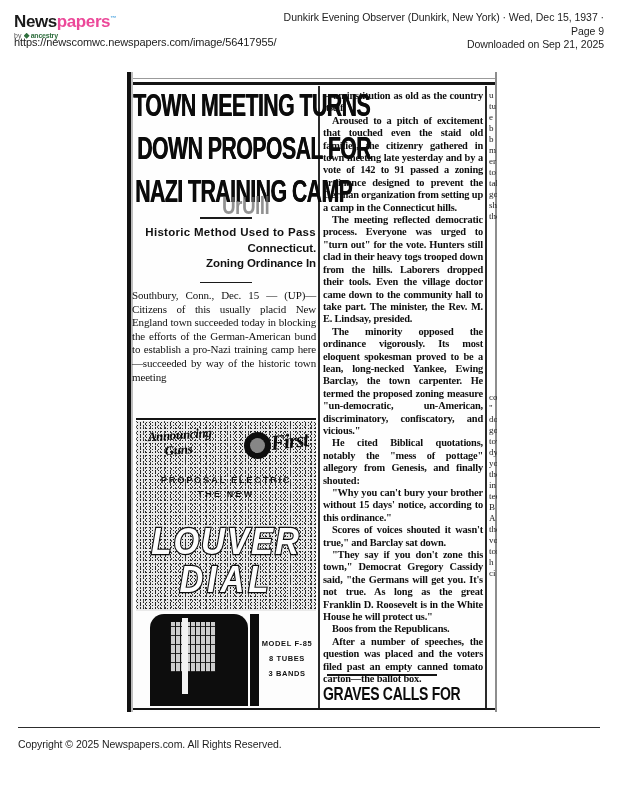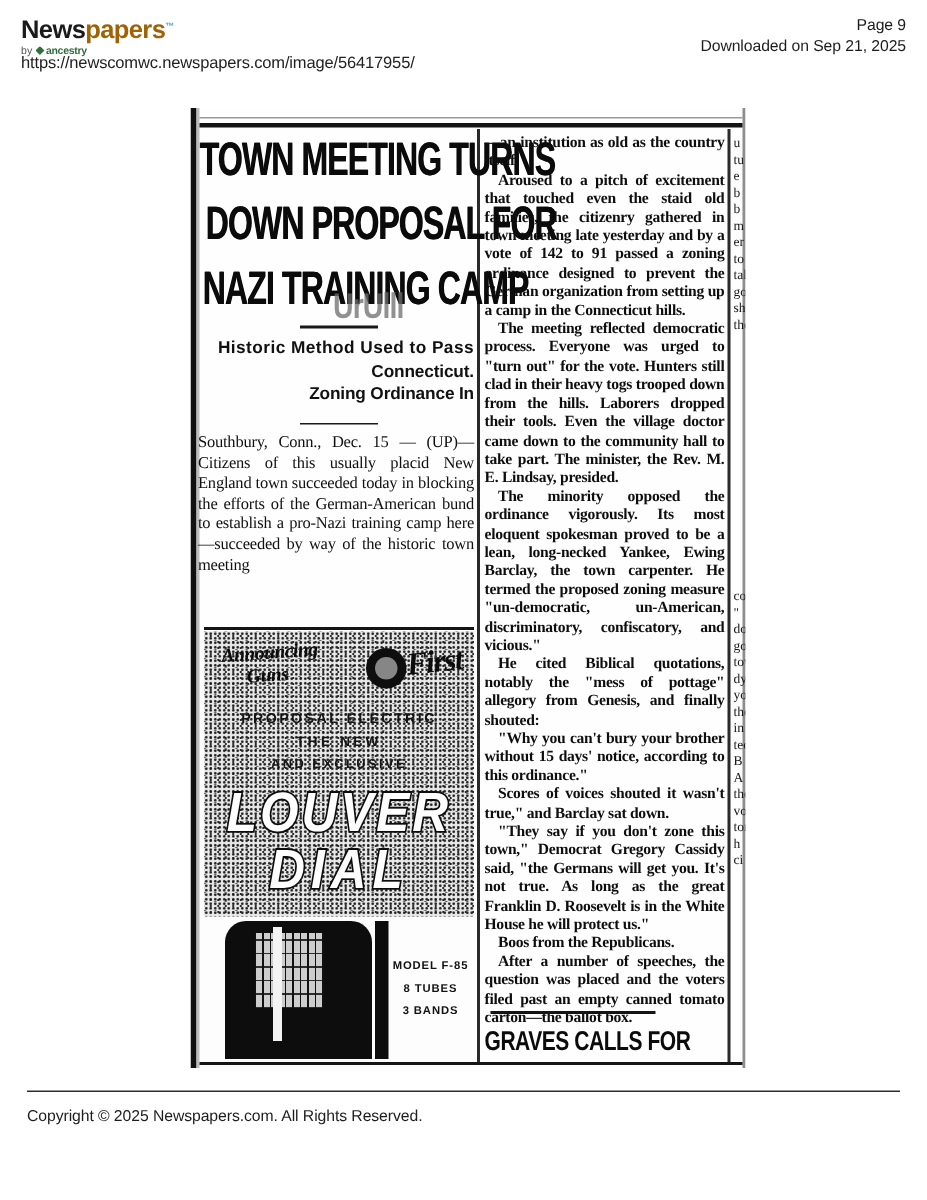--- a/index.html
+++ b/index.html
@@ -13,21 +13,21 @@
 
   
   .page { position: relative; width: 618px; height: 800px; background:#fff; }
 
   
   .header { position:absolute; left:0; top:0; width:618px; height:62px; }
 
   .brand { position:absolute; left:14px; top:9px; }
   .brand-word { font-size:17px; font-weight:700; letter-spacing:-0.4px; line-height:18px; }
   .brand-news { color:#1b1b1b; }
-  .brand-papers { color:#a16207; }
+  .brand-papers { color:#ec4899; }
   .brand-tm { font-size:6px; vertical-align:super; color:#4aa3df; }
   .brand-sub { margin-top:1px; font-size:7px; color:#555; letter-spacing:0.1px; }
   .brand-sub .anc { font-weight:700; color:#2f6f3e; letter-spacing:-0.2px; }
   .brand-sub .leaf { display:inline-block; width:6px; height:6px; background:#2f6f3e;
                      clip-path: polygon(50% 0, 100% 50%, 50% 100%, 0 50%); vertical-align:-1px; margin-right:1px;}
 
   .source-url { position:absolute; left:14px; top:36px; font-size:11px; color:#222; letter-spacing:-0.1px; }
 
   .meta { position:absolute; right:14px; top:11px; text-align:right; width:430px; }
   .meta-line { font-size:10.5px; color:#1d1d1d; line-height:13.5px; letter-spacing:-0.05px; }
@@ -185,20 +185,21 @@
 
     <div class="brand">
       <div class="brand-word"><span class="brand-news">News</span><span class="brand-papers">papers</span><span class="brand-tm">™</span></div>
       <div class="brand-sub"><span>by</span>
         <span class="leaf"></span><span class="anc">ancestry</span></div>
     </div>
 
     <div class="source-url">https://newscomwc.newspapers.com/image/56417955/</div>
 
     <div class="meta">
+      <div class="meta-line">Dunkirk Evening Observer (Dunkirk, New York) · Wed, Dec 15, 1937 ·</div>
       <div class="meta-line">Page 9</div>
       <div class="meta-line">Downloaded on Sep 21, 2025</div>
     </div>
   </div>
 
   <div class="clip-wrap">
     <div class="clip-inner">
 
       <div class="scan-edge-left"></div>
       <div class="scan-edge-left2"></div>
@@ -235,21 +236,20 @@
           <div class="ad-script">
             <div>Announcing</div>
             <div class="l2">Guns</div>
           </div>
           <div class="ad-emblem"></div>
           <div class="ad-first">First</div>
 
           <div class="ad-ge">
             <span class="l">PROPOSAL ELECTRIC</span>
             <span class="l l2">THE NEW</span>
-            <span class="l l3">AND EXCLUSIVE</span>
           </div>
 
           <div class="ad-louver">LOUVER</div>
           <div class="ad-dial">DIAL</div>
 
           <div class="ad-radio">
             <div class="ad-radio-dial"></div>
             <div class="ad-radio-sheen"></div>
           </div>
           <div class="ad-radio-leg"></div>

